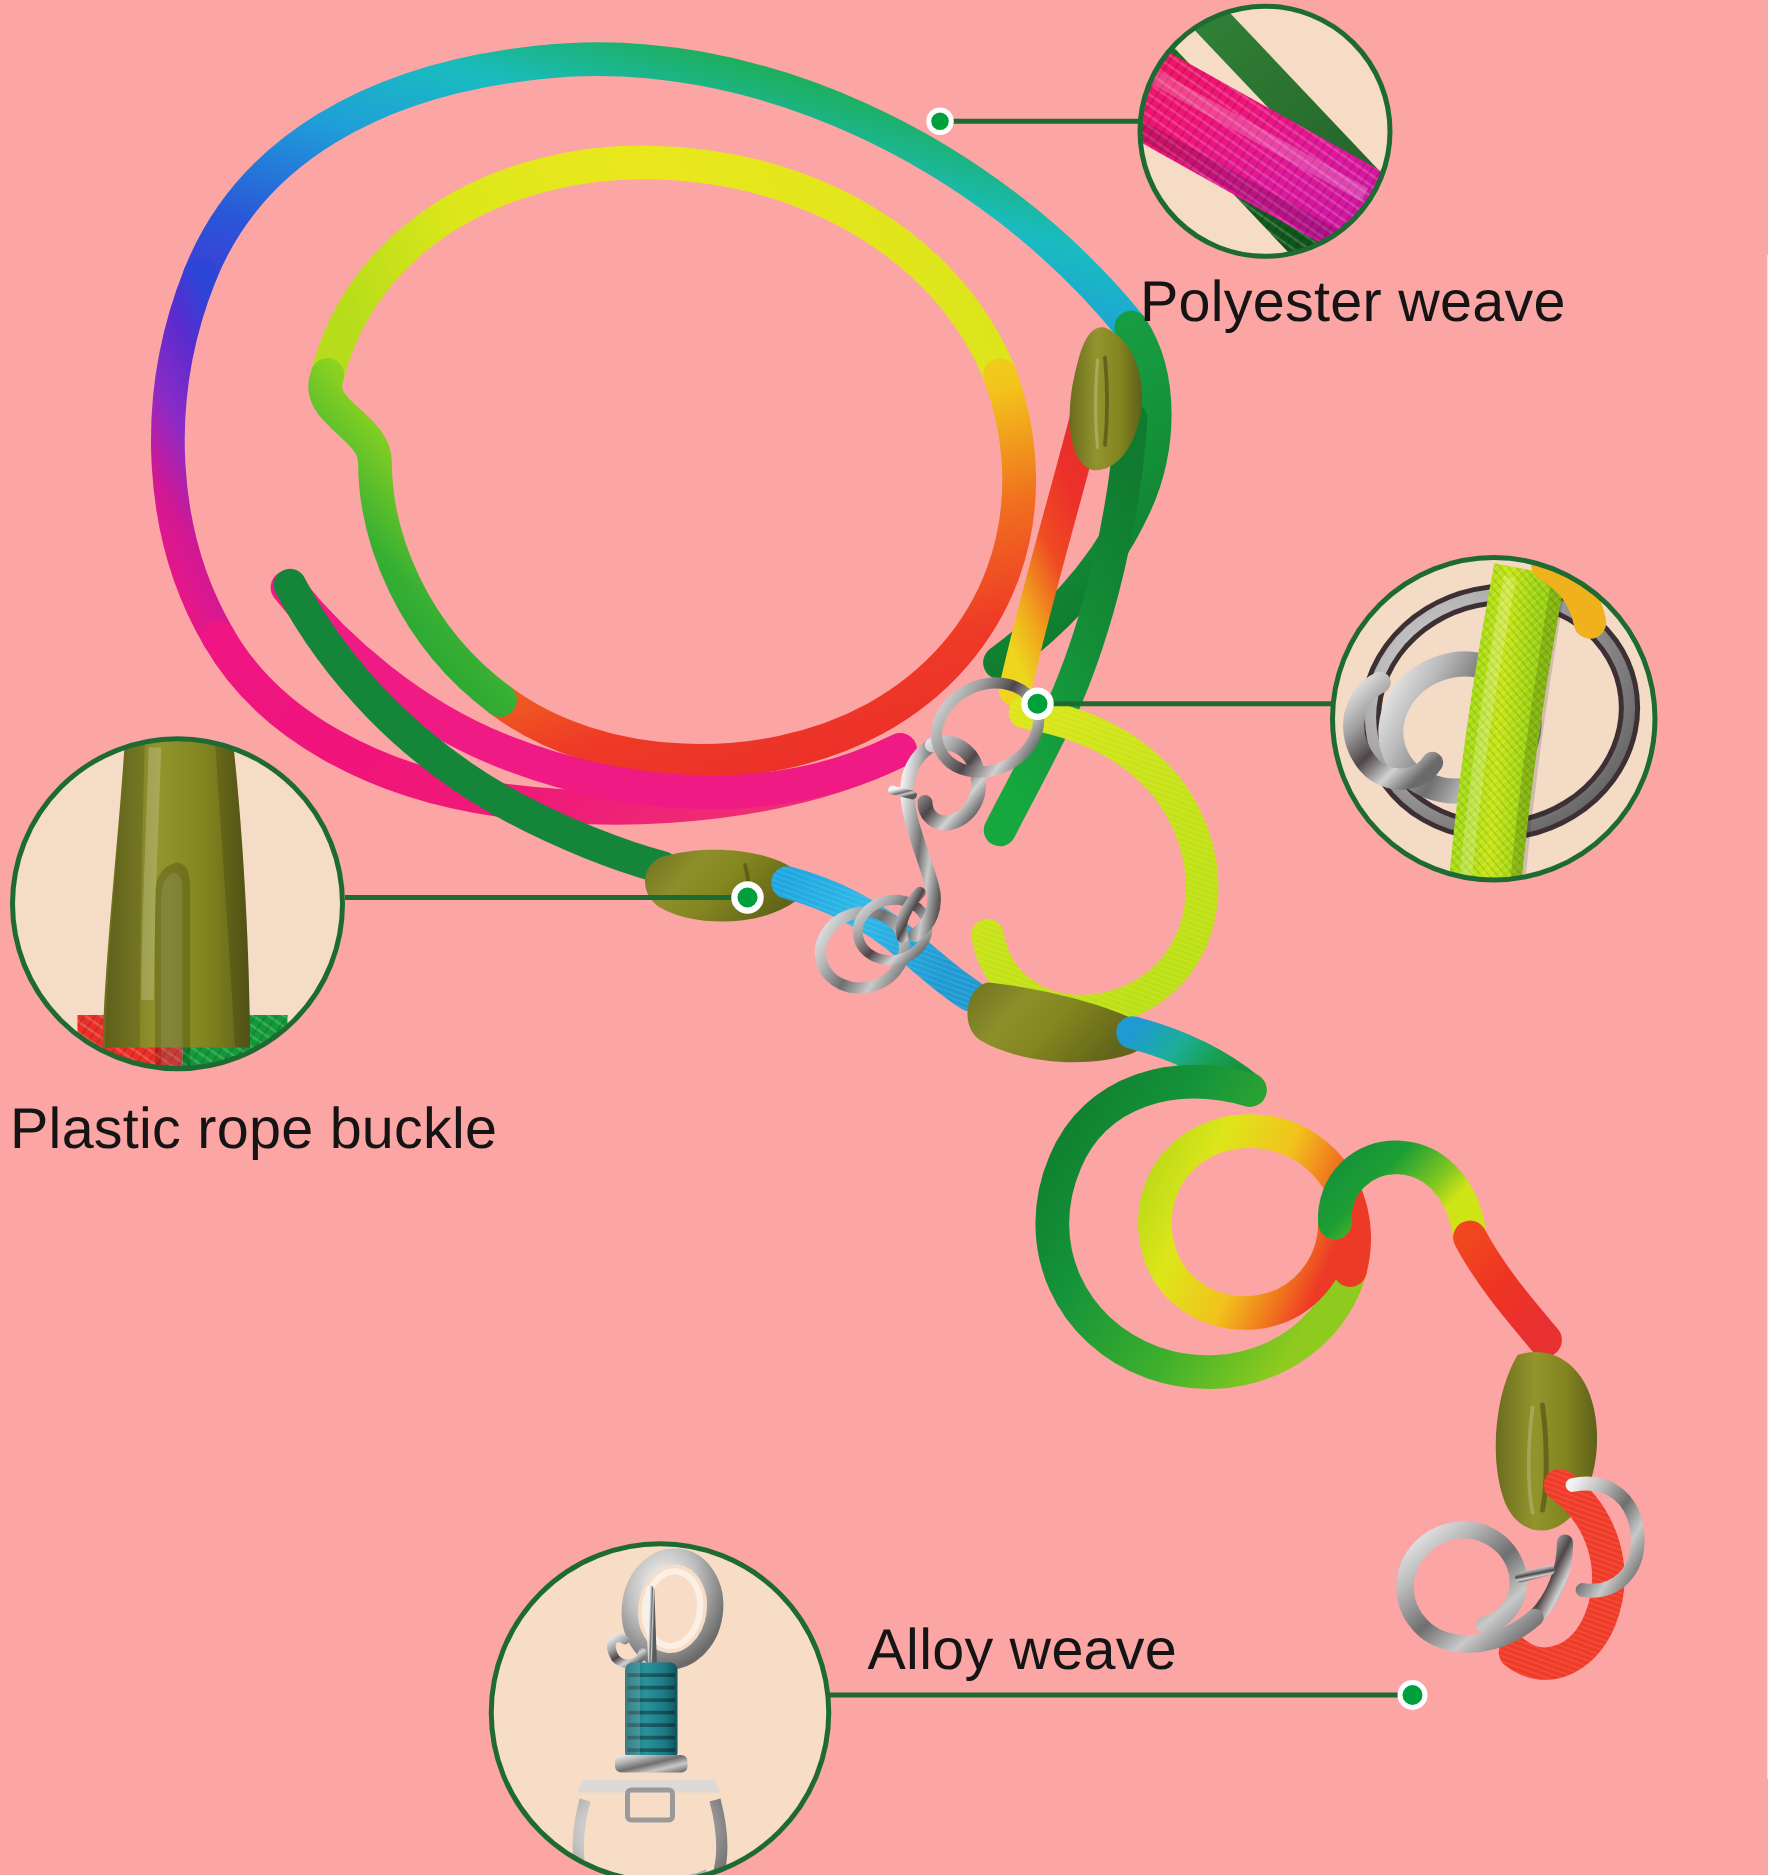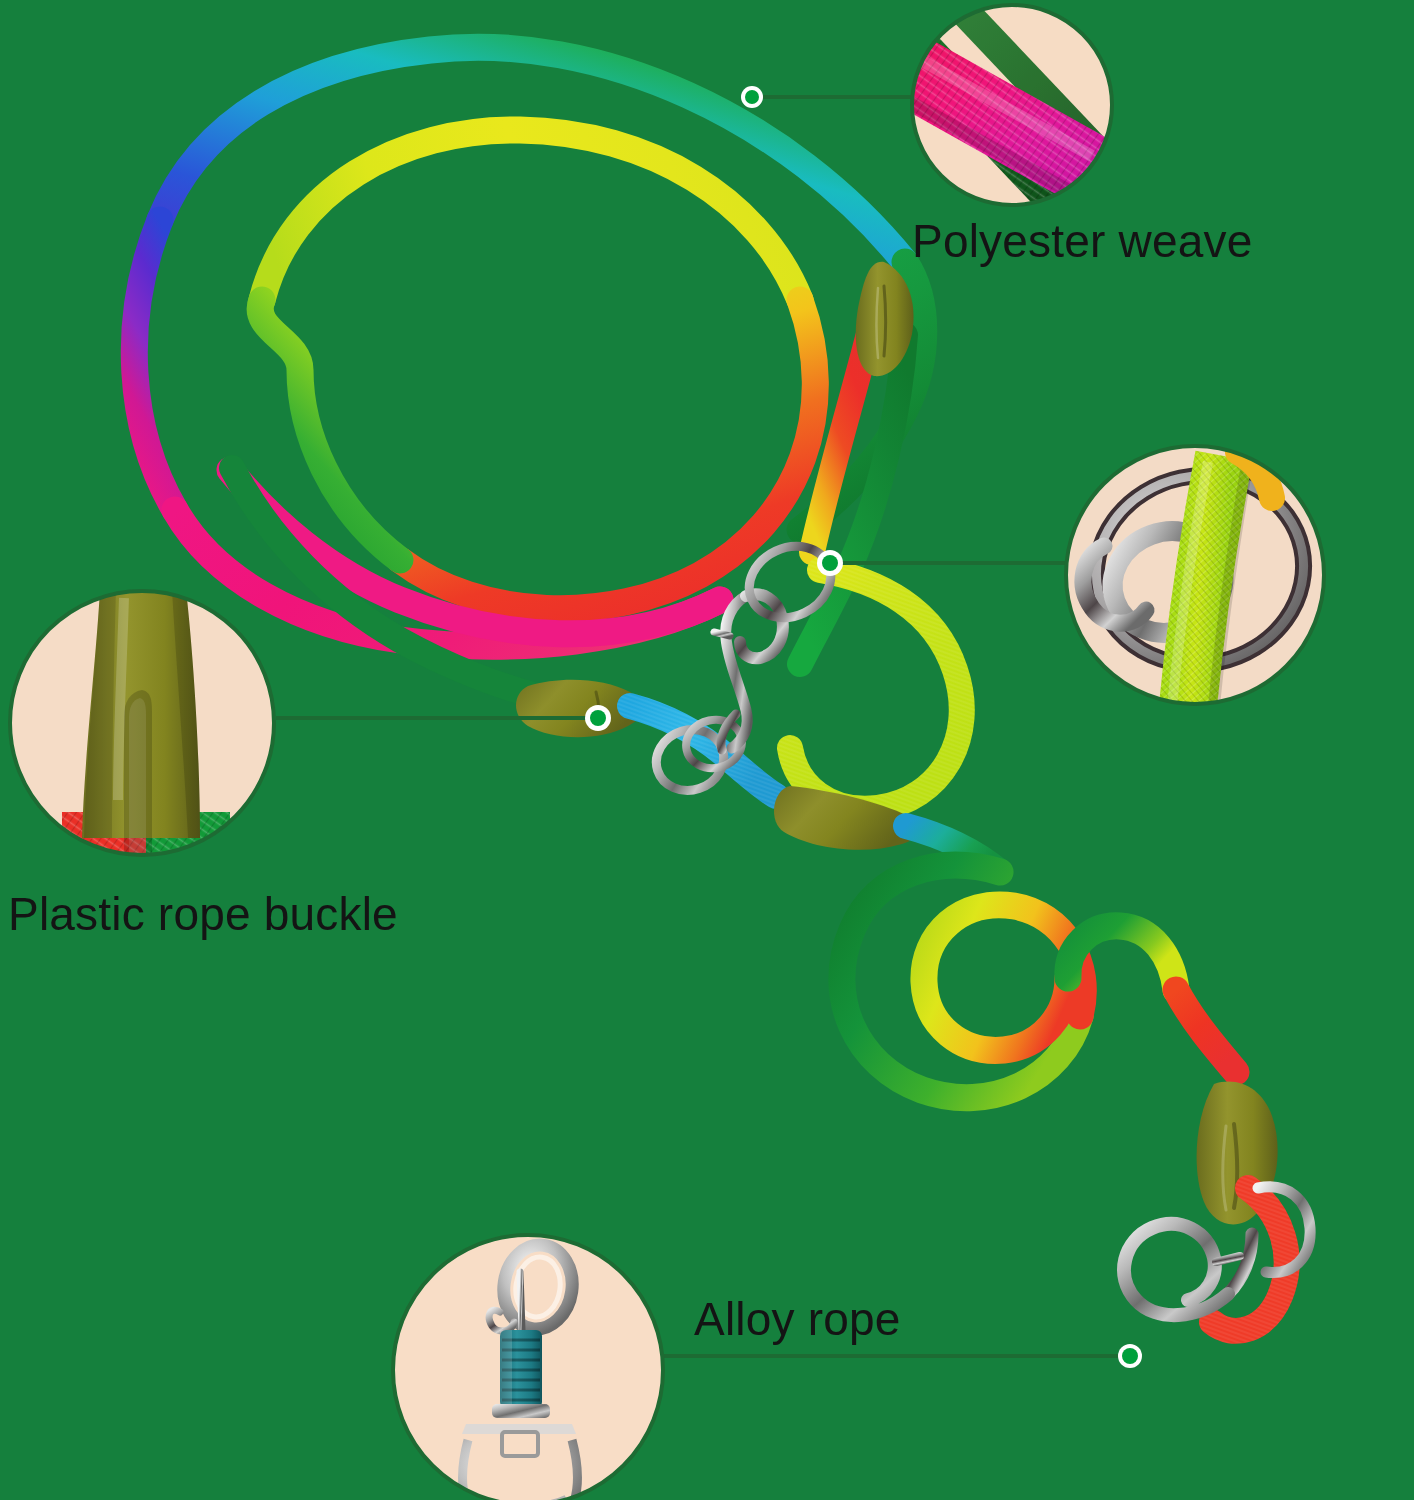--- a/index.html
+++ b/index.html
@@ -7,41 +7,41 @@
     padding: 0;
     background: #ffffff;
   }
   body {
     font-family: "Liberation Sans", sans-serif;
   }
   #stage {
     position: relative;
     width: 1414px;
     height: 1500px;
-    background: #15803d;
+    background: #fca5a5;
     overflow: hidden;
   }
   #art {
     position: absolute;
     left: 0; top: 0;
     width: 1414px;
     height: 1500px;
   }
   .callout-label {
     position: absolute;
     color: #141414;
     font-size: 46px;
     font-weight: 400;
     letter-spacing: 0.2px;
     white-space: nowrap;
     font-family: "Liberation Sans", sans-serif;
   }
   #lbl-polyester { left: 912px; top: 214px; }
   #lbl-arc       { left: 1058px; top: 717px; }
-  #lbl-plastic   { left: 8px;   top: 875px; margin-top: 12px; }
+  #lbl-plastic   { left: 8px;   top: 875px; }
   #lbl-hook      { left: 694px; top: 1292px; }
 </style>
 </head>
 <body>
 
 <div id="stage">
 
   <svg id="art" viewBox="0 0 1414 1500" xmlns="http://www.w3.org/2000/svg">
     <defs>
 
@@ -548,15 +548,15 @@
         <circle cx="1130" cy="1356" r="8" fill="#00a03c"></circle>
       </g>
     </g>
   </svg>
 
   <div class="callout-label" id="lbl-polyester">Polyester weave</div>
 
 
   <div class="callout-label" id="lbl-plastic">Plastic rope buckle</div>
 
-  <div class="callout-label" id="lbl-hook">Alloy rope</div>
+  <div class="callout-label" id="lbl-hook">Alloy weave</div>
 
 </div>
 
 </body></html>

